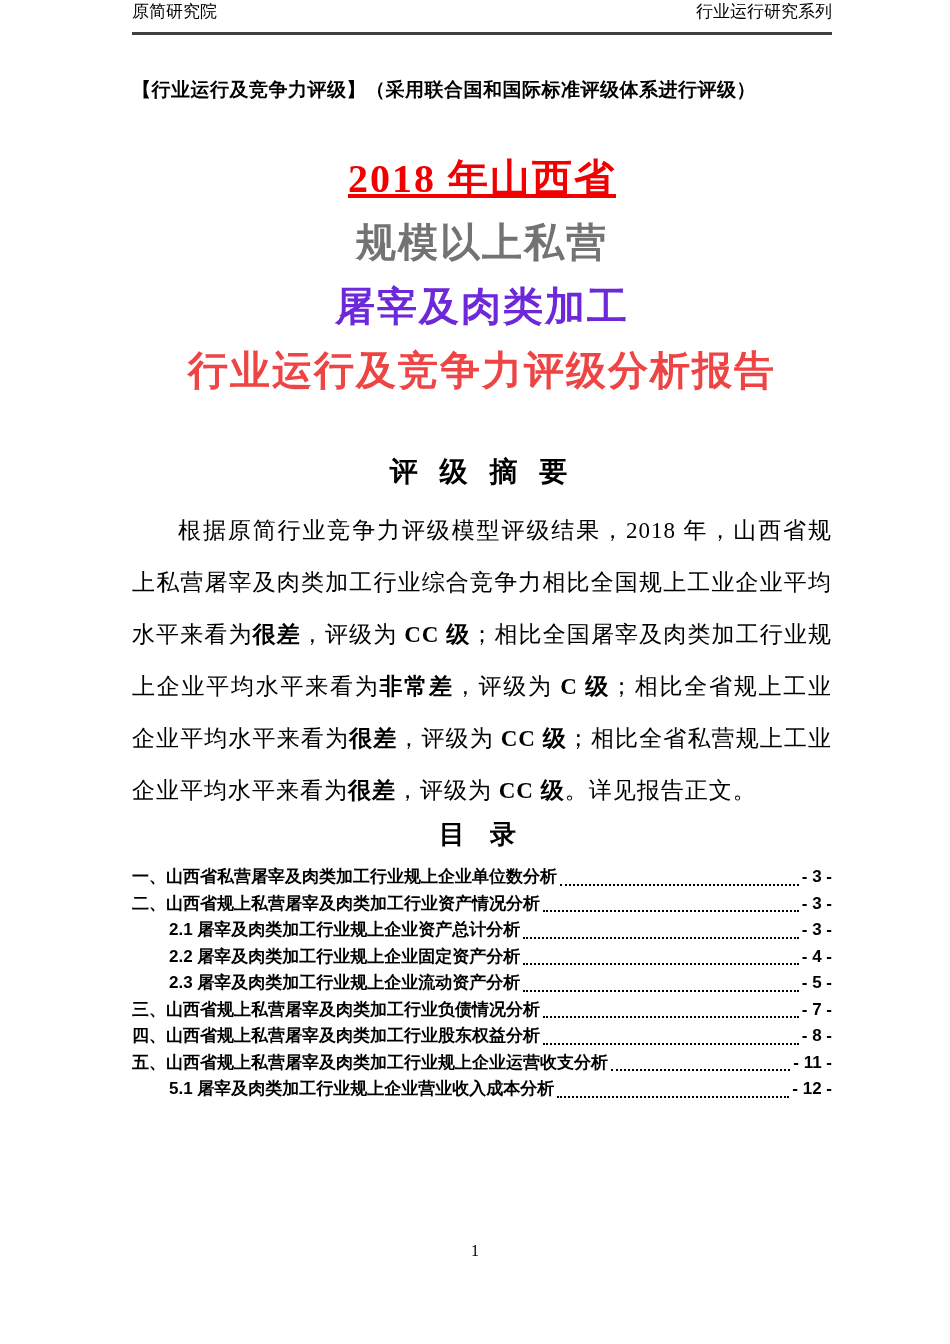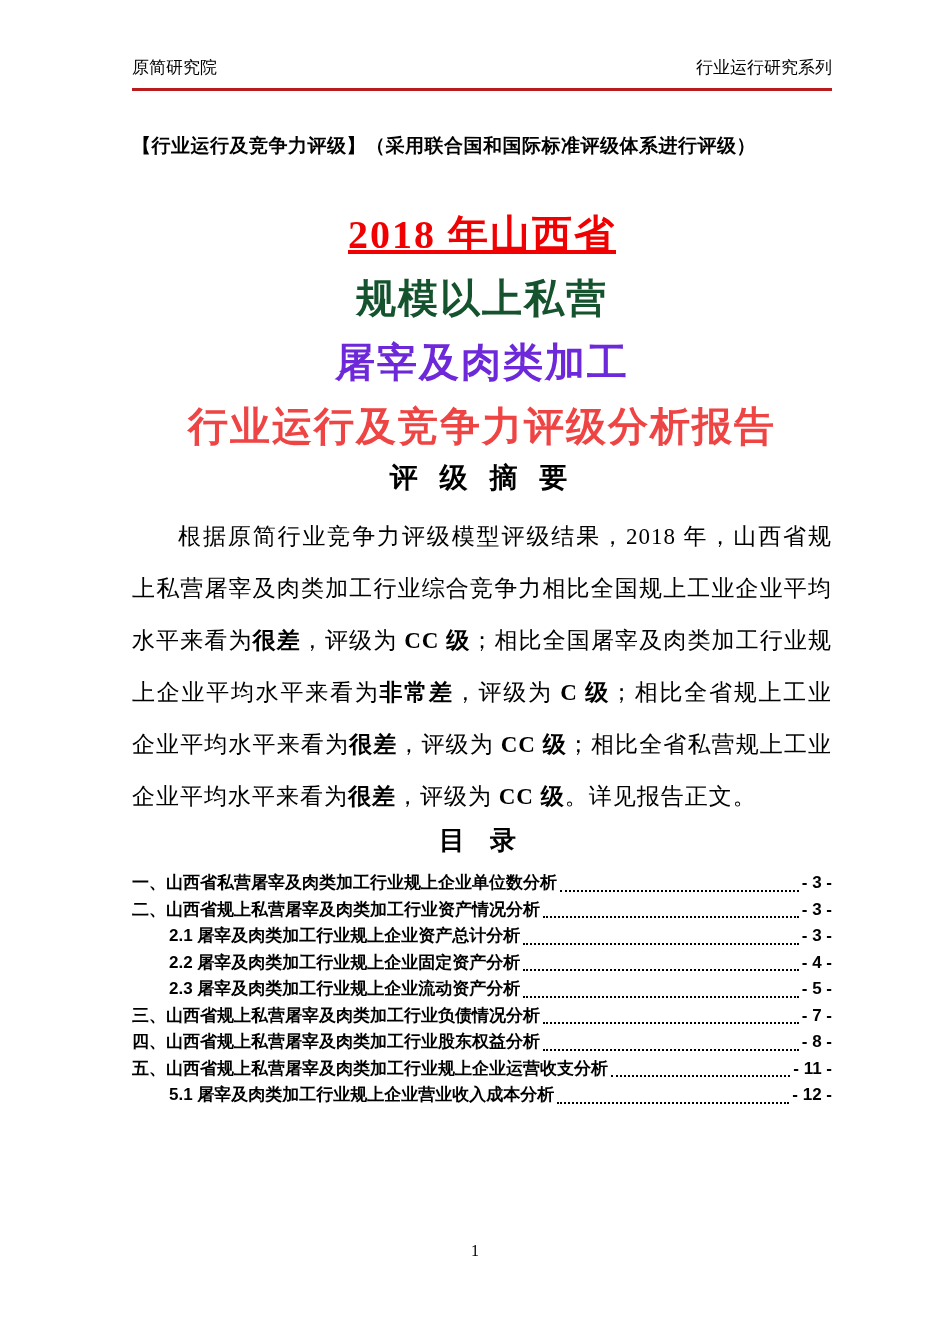--- a/index.html
+++ b/index.html
@@ -11,23 +11,22 @@
     position: relative;
     overflow: hidden;
   }
   .page {
     width: 950px; height: 1344px;
     padding: 0 118px 0 132px;
     position: relative;
   }
   
   .doc-header {
-    padding-top: 56px;
     padding-bottom: 8px;
-    border-bottom: 3px solid #b91c1c;
+    border-bottom: 3px solid #404040;
     display: flex;
     justify-content: space-between;
     align-items: flex-end;
     font-family: "Liberation Sans", "DejaVu Sans", sans-serif;
     font-size: 17px;
     line-height: 24px;
   }
   
   .subtitle {
     margin-top: 42px;
@@ -41,20 +40,21 @@
     text-align: center;
   }
   .title-line {
     font-size: 40px;
     font-weight: bold;
     line-height: 64px;
     letter-spacing: 2px;
   }
   
   .summary-heading {
+    margin-top: 50px;
     text-align: center;
     font-family: "Liberation Sans", "DejaVu Sans", sans-serif;
     font-weight: bold;
     font-size: 28px;
     letter-spacing: 7px;
   }
   .summary-paragraph {
     margin-top: 14px;
     font-size: 23px;
     line-height: 52px;
@@ -108,21 +108,21 @@
 
   <div class="doc-header">
     <span>原简研究院</span>
     <span>行业运行研究系列</span>
   </div>
 
   <div class="subtitle">【行业运行及竞争力评级】（采用联合国和国际标准评级体系进行评级）</div>
 
   <div class="title-block">
       <div class="title-line" style="color: rgb(240, 0, 0); text-decoration: underline;">2018 年山西省</div>
-      <div class="title-line" style="color: #14532d;">规模以上私营</div>
+      <div class="title-line" style="color: #737373;">规模以上私营</div>
       <div class="title-line" style="color: #6d28d9;">屠宰及肉类加工</div>
       <div class="title-line" style="color: #ef4444;">行业运行及竞争力评级分析报告</div>
     </div>
 
   <div class="summary-heading">评 级 摘 要</div>
 
   <p class="summary-paragraph"><span class="">根据原简行业竞争力评级模型评级结果，2018 年，山西省规上私营屠宰及肉类加工行业综合竞争力相比全国规上工业企业平均水平来看为</span><span class="b">很差</span><span class="">，评级为 </span><span class="b">CC 级</span><span class="">；相比全国屠宰及肉类加工行业规上企业平均水平来看为</span><span class="b">非常差</span><span class="">，评级为 </span><span class="b">C 级</span><span class="">；相比全省规上工业企业平均水平来看为</span><span class="b">很差</span><span class="">，评级为 </span><span class="b">CC 级</span><span class="">；相比全省私营规上工业企业平均水平来看为</span><span class="b">很差</span><span class="">，评级为 </span><span class="b">CC 级</span><span class="">。详见报告正文。</span></p>
 
   <div class="toc-heading">目 录</div>
 

